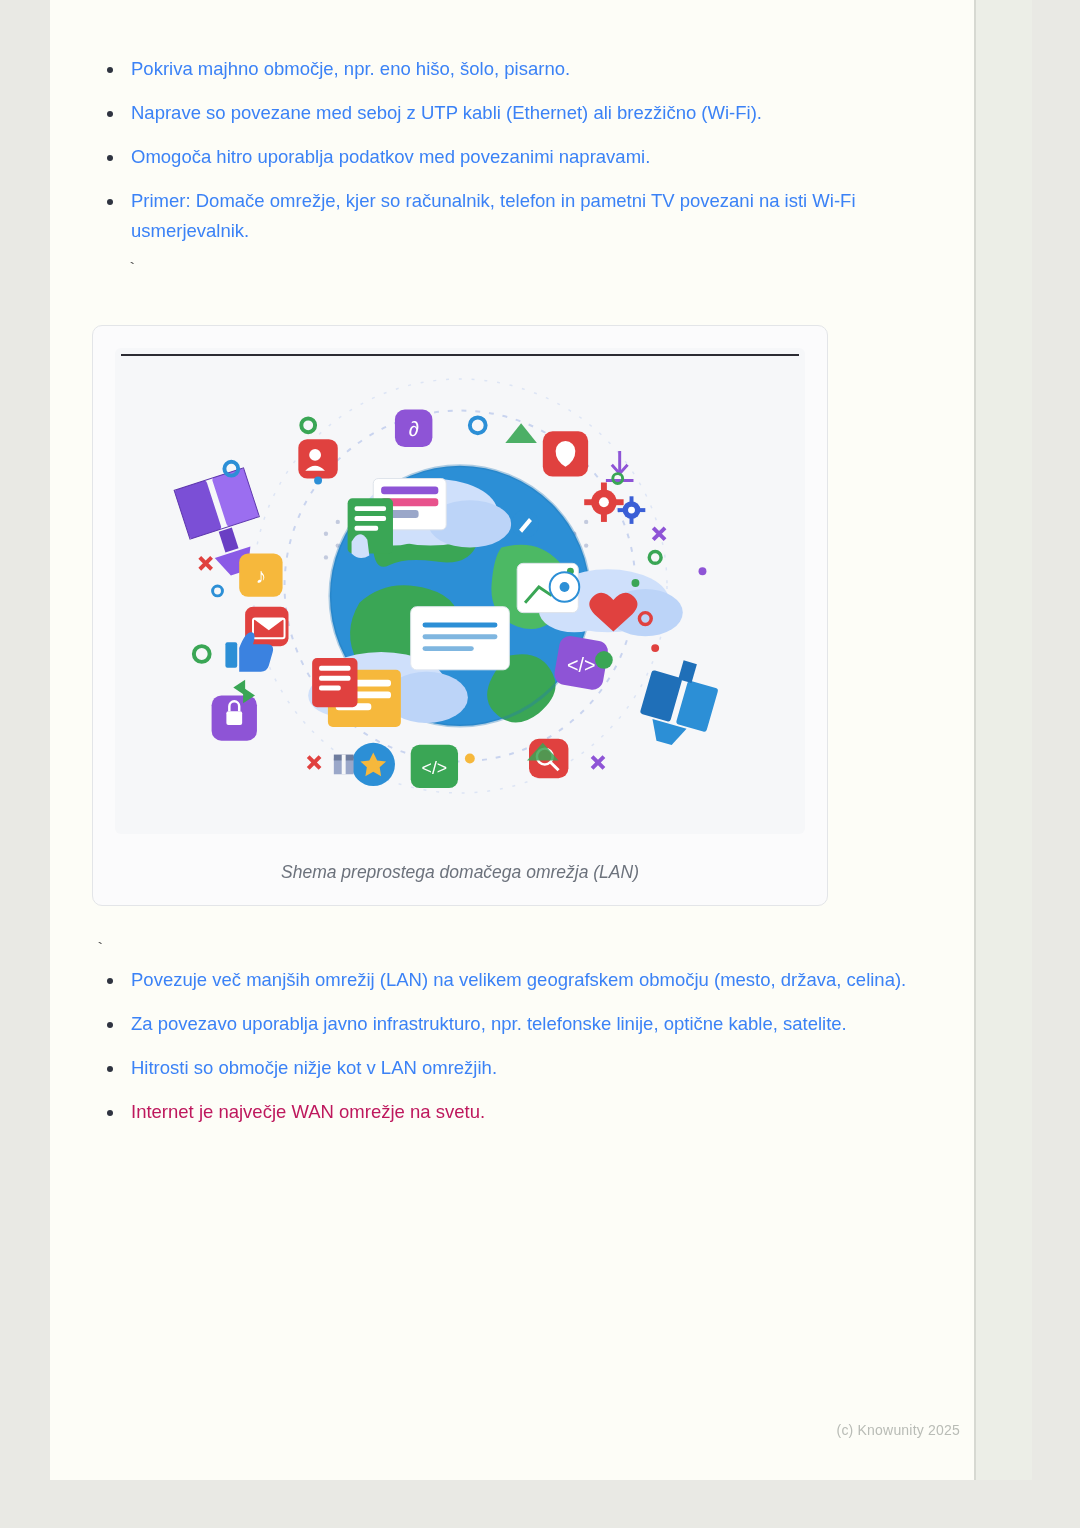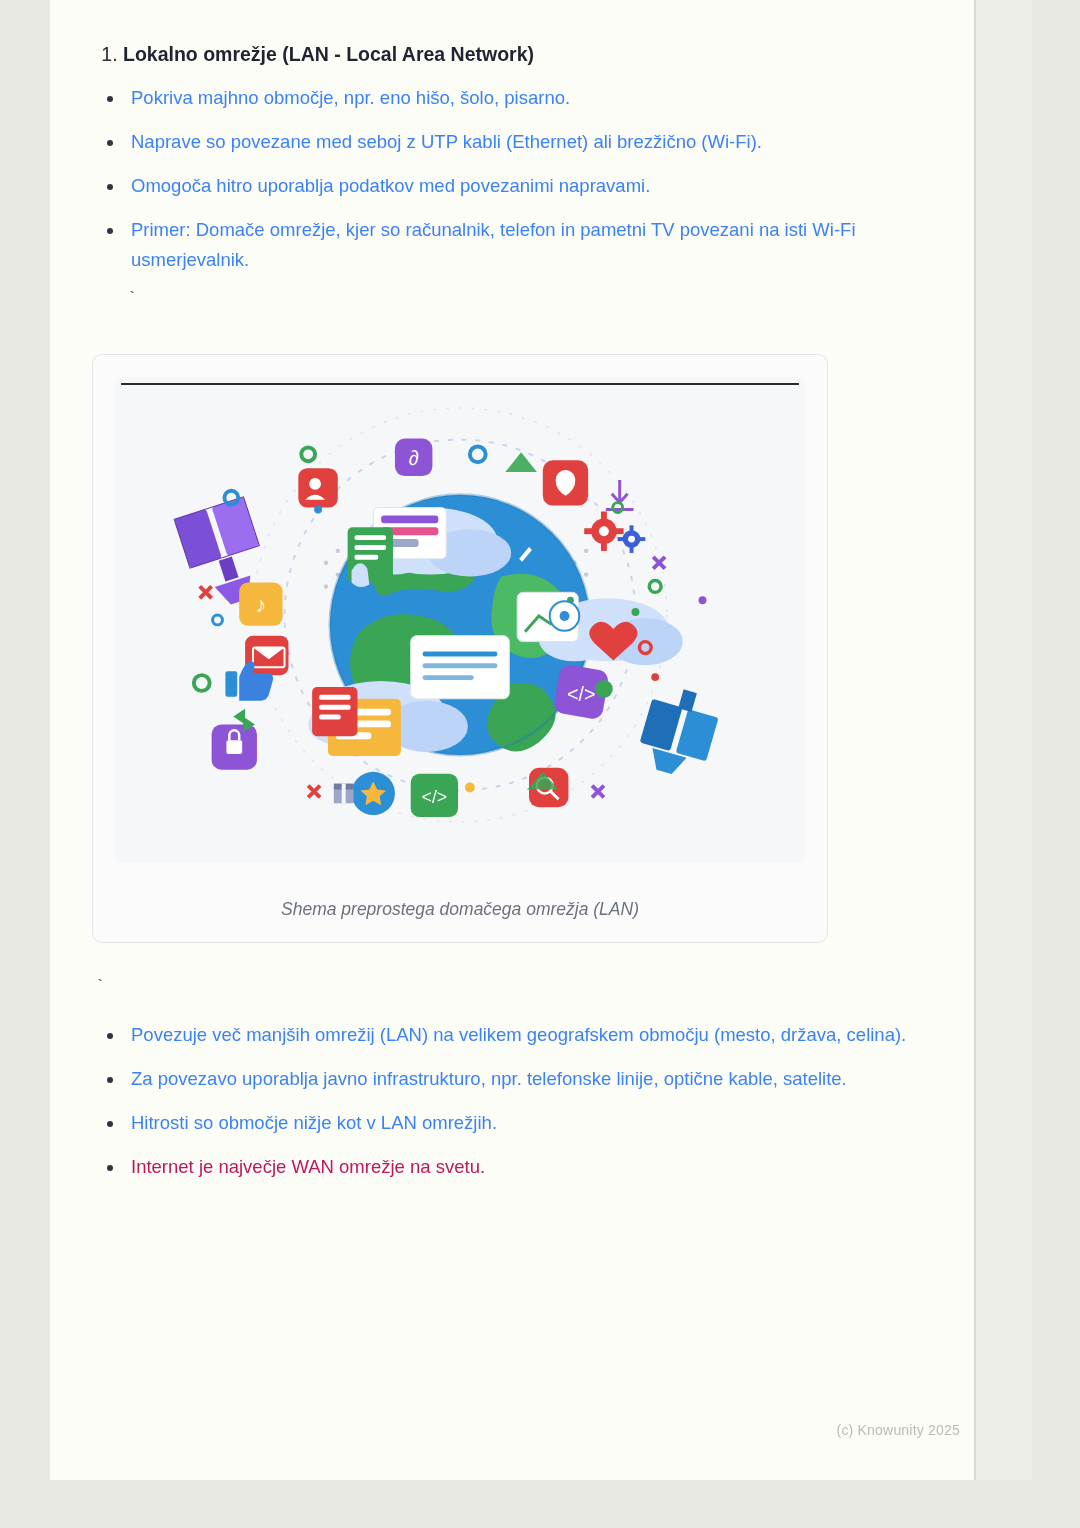--- a/index.html
+++ b/index.html
@@ -115,21 +115,21 @@
     right: 6px;
     top: 6px;
     height: 2px;
     background: #2b2b33;
   }
   .fig-caption {
     text-align: center;
     font-size: 17.5px;
     font-style: italic;
     color: #6c727c;
-    margin-top: 36px;
+    margin-top: 28px;
     margin-bottom: 8px;
   }
 
   .illus {
     position: absolute;
     left: 0; right: 0; top: 18px;
     margin: auto;
     width: 100%;
     height: 440px;
   }
@@ -143,23 +143,20 @@
     letter-spacing: 0.2px;
   }
 </style>
 </head>
 <body>
 
 <div class="page">
 
   <div class="content">
 
-    <ol class="main-list" start="1">
-      <li>Lokalno omrežje (LAN - Local Area Network)</li>
-    </ol>
 
     <ul class="bullets">
       <li>Pokriva majhno območje, npr. eno hišo, šolo, pisarno.</li>
       <li>Naprave so povezane med seboj z UTP kabli (Ethernet) ali brezžično (Wi-Fi).</li>
       <li>Omogoča hitro uporablja podatkov med povezanimi napravami.</li>
       <li>Primer: Domače omrežje, kjer so računalnik, telefon in pametni TV povezani na isti Wi-Fi usmerjevalnik.</li>
     </ul>
 
     <div class="backtick tick-a">`</div>
 
@@ -385,21 +382,21 @@
             <path d="M418 392 l16 -18 l16 18z" fill="#3aa655" opacity="0.85"></path>
           </g>
         </svg>
       </div>
       <div class="fig-caption">Shema preprostega domačega omrežja (LAN)</div>
     </div>
 
     <div class="backtick tick-b">`</div>
 
 
-    <ul class="bullets" style="margin-top:24px;">
+    <ul class="bullets" style="margin-top:6px;">
       <li>Povezuje več manjših omrežij (LAN) na velikem geografskem območju (mesto, država, celina).</li>
       <li>Za povezavo uporablja javno infrastrukturo, npr. telefonske linije, optične kable, satelite.</li>
       <li>Hitrosti so območje nižje kot v LAN omrežjih.</li>
       <li class="strong-item">Internet je največje WAN omrežje na svetu.</li>
     </ul>
 
   </div>
 
   <div class="gutter"></div>
 

